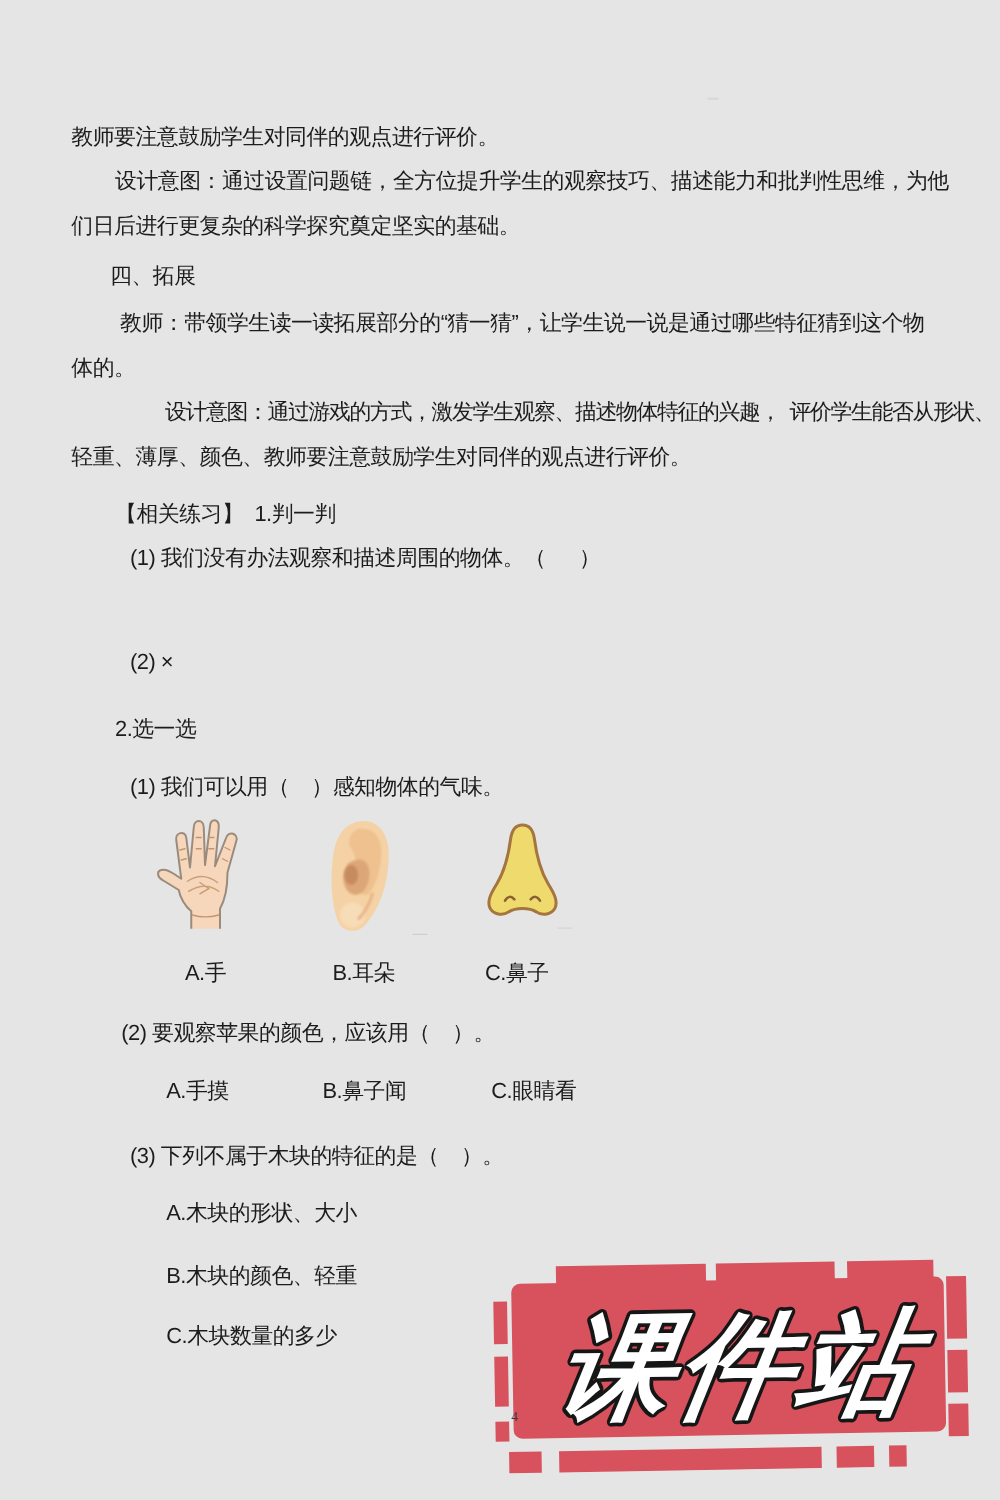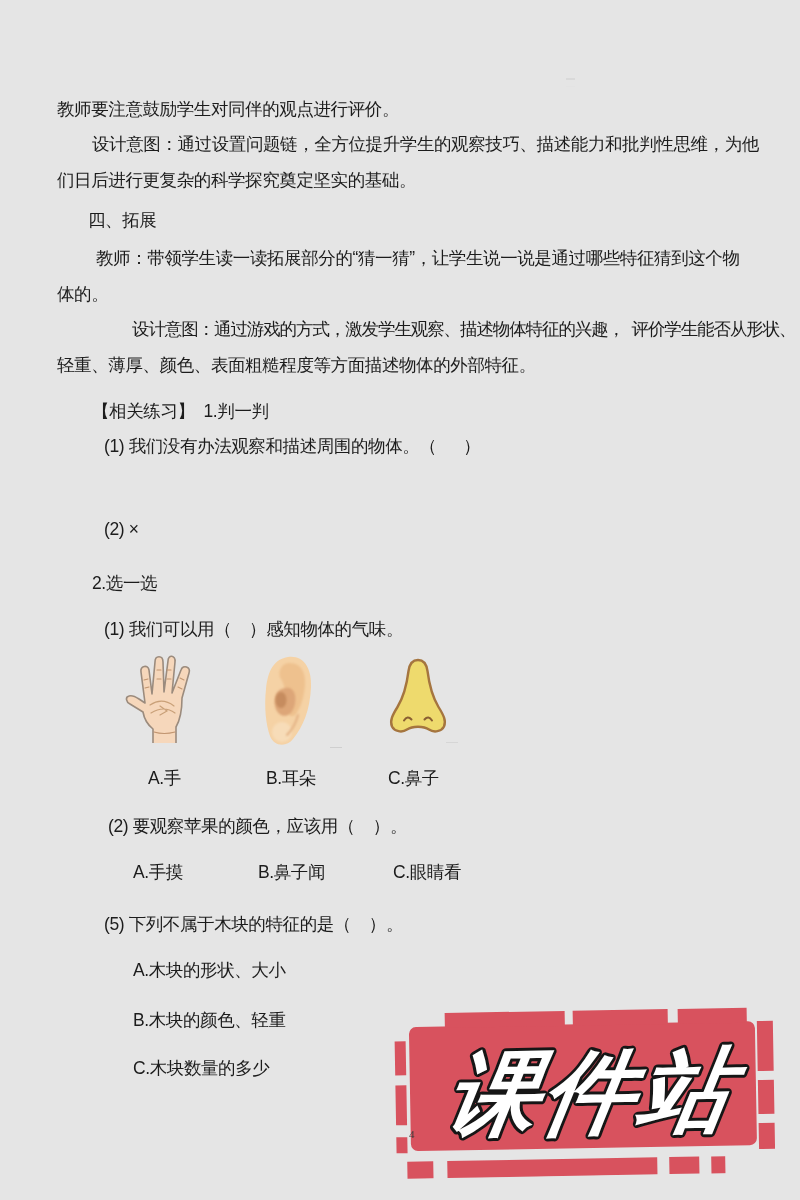--- a/index.html
+++ b/index.html
@@ -36,21 +36,21 @@
 
   <div class="line" style="left:92px;top:132px">设计意图：通过设置问题链，全方位提升学生的观察技巧、描述能力和批判性思维，为他</div>
   <div class="line" style="left:57px;top:168px">们日后进行更复杂的科学探究奠定坚实的基础。</div>
 
   <div class="line" style="left:88px;top:208px">四、拓展</div>
 
   <div class="line" style="left:96px;top:246px">教师：带领学生读一读拓展部分的“猜一猜”，让学生说一说是通过哪些特征猜到这个物</div>
   <div class="line" style="left:57px;top:282px">体的。</div>
 
   <div class="line tight" style="left:92px;top:317px">设计意图：通过游戏的方式，激发学生观察、描述物体特征的兴趣，  评价学生能否从形状、</div>
-  <div class="line" style="left:57px;top:353px">轻重、薄厚、颜色、表面粗糙程度等方面描述物体的外部特征。</div>
+  <div class="line" style="left:57px;top:353px">轻重、薄厚、颜色、教师要注意鼓励学生对同伴的观点进行评价。</div>
 
   <div class="line" style="left:92px;top:399px">【相关练习】  1.判一判</div>
 
   <div class="line" style="left:104px;top:434px">(1) 我们没有办法观察和描述周围的物体。（      ）</div>
   <div class="line" style="left:104px;top:517px">(2) ×</div>
 
   <div class="line" style="left:92px;top:571px">2.选一选</div>
   <div class="line" style="left:104px;top:617px">(1) 我们可以用（    ）感知物体的气味。</div>
 
   <svg class="illus" style="left:124px;top:650px" width="82" height="94" viewBox="0 0 82 94" aria-hidden="true">
@@ -76,26 +76,26 @@
   <svg class="illus" style="left:386px;top:657px" width="64" height="84" viewBox="0 0 64 84" aria-hidden="true">
     <path d="M32 3 C37 3 40.5 7 41.5 14 C43 26 46.5 40 52.5 50 C57.5 58 60.5 64 58 69.5 C55.5 74.5 48 76 43 72.5 C39.5 70.2 36.5 69.8 32 69.8 C27.5 69.8 24.5 70.2 21 72.5 C16 76 8.5 74.5 6 69.5 C3.5 64 6.5 58 11.5 50 C17.5 40 21 26 22.5 14 C23.5 7 27 3 32 3 Z" fill="#eeda6d" stroke="#a5753f" stroke-width="2.4" stroke-linejoin="round"></path>
     <path d="M18 63.5 Q21.5 58 25.5 62.5" fill="none" stroke="#8a5f33" stroke-width="2" stroke-linecap="round"></path>
     <path d="M46 63.5 Q42.5 58 38.5 62.5" fill="none" stroke="#8a5f33" stroke-width="2" stroke-linecap="round"></path>
   </svg>
 
   <div class="line" style="left:148px;top:766px">A.手</div>
   <div class="line" style="left:266px;top:766px">B.耳朵</div>
   <div class="line" style="left:388px;top:766px">C.鼻子</div>
 
-  <div class="line" style="left:108px;top:814px">(2) 要观察苹果的颜色，应该用（    ）。</div>
+  <div class="line" style="left:97px;top:814px">(2) 要观察苹果的颜色，应该用（    ）。</div>
   <div class="line" style="left:133px;top:860px">A.手摸</div>
   <div class="line" style="left:258px;top:860px">B.鼻子闻</div>
   <div class="line" style="left:393px;top:860px">C.眼睛看</div>
 
-  <div class="line" style="left:104px;top:912px">(5) 下列不属于木块的特征的是（    ）。</div>
+  <div class="line" style="left:104px;top:912px">(3) 下列不属于木块的特征的是（    ）。</div>
   <div class="line" style="left:133px;top:958px">A.木块的形状、大小</div>
   <div class="line" style="left:133px;top:1008px">B.木块的颜色、轻重</div>
   <div class="line" style="left:133px;top:1056px">C.木块数量的多少</div>
 
 
   <div class="pagenum">4</div>
 
   <div class="stamp">
     <svg width="390" height="172" viewBox="0 0 390 172" aria-hidden="true">
       <rect x="16" y="20" width="346" height="124" rx="7" fill="#d8525e"></rect>

